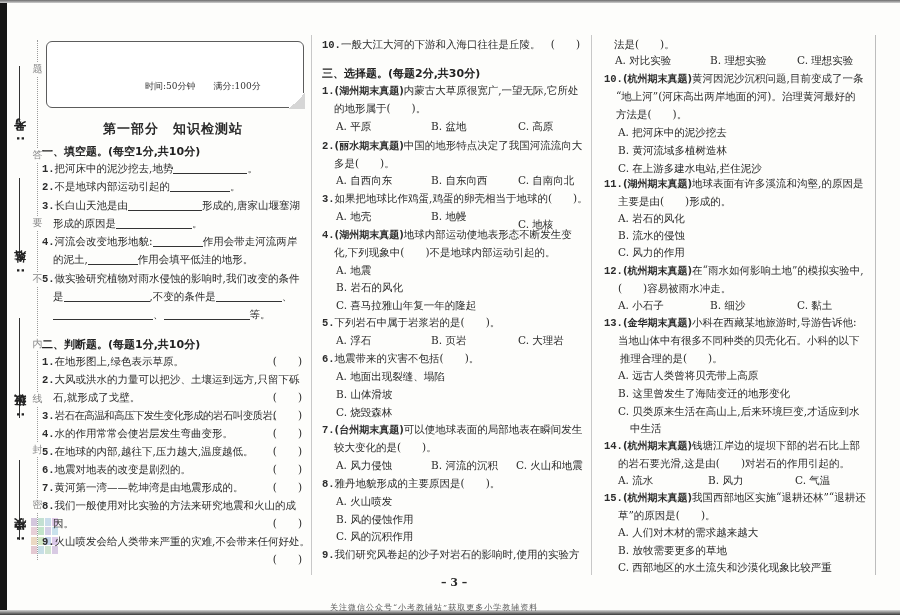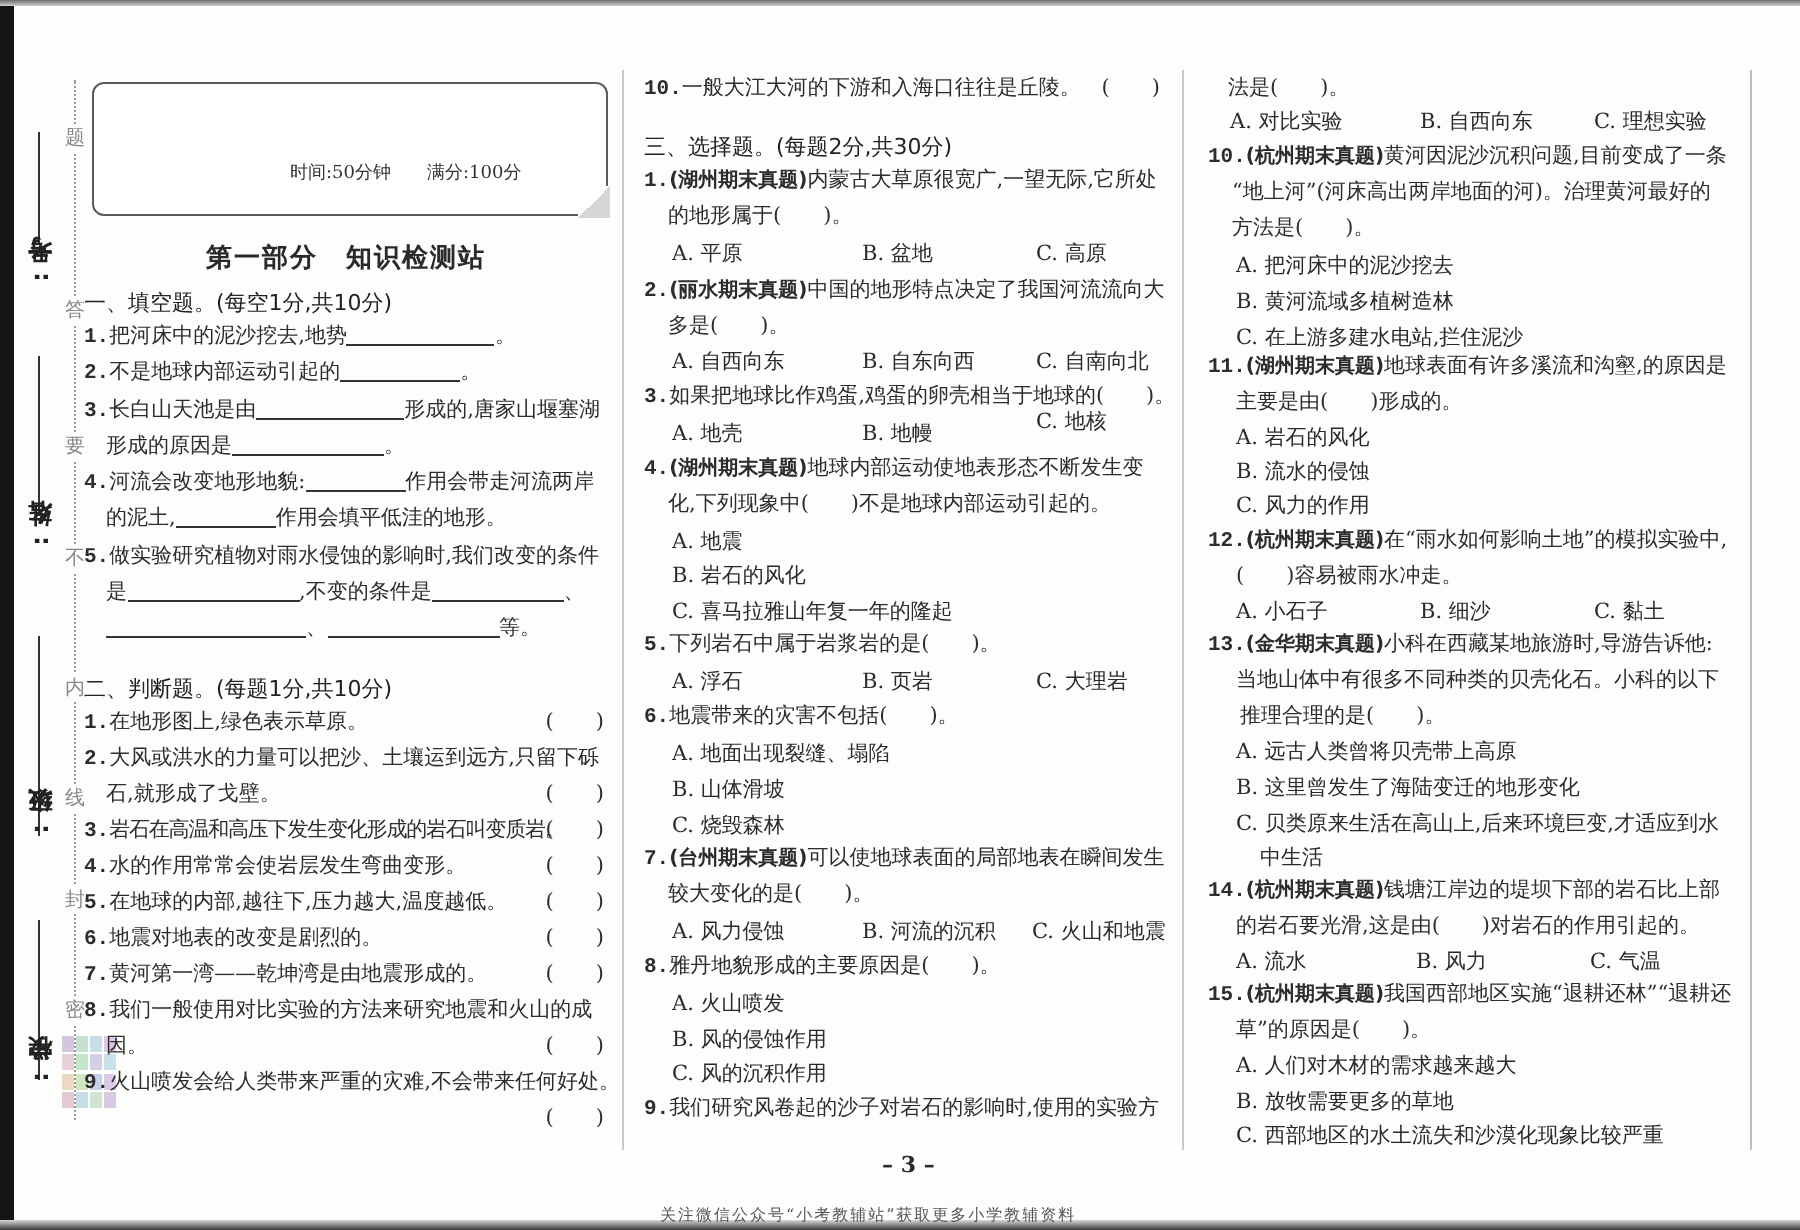--- a/index.html
+++ b/index.html
@@ -34,21 +34,21 @@
   .brand-line { font-family:"DejaVu Sans",sans-serif; font-size:10px; color:#222; margin-top:3px; white-space:nowrap; }
   .brand-line2 { font-size:10px; color:#222; margin-top:3px; white-space:nowrap; }
   .unit-title { position:absolute; left:92px; top:7px; font-size:16px; font-weight:bold; letter-spacing:1px; color:#1c1c1c; white-space:nowrap; }
   .meta { position:absolute; left:98px; top:38px; font-size:9px; color:#333; white-space:nowrap; }
   .meta span + span { margin-left:18px; }
   .fold { position:absolute; right:-2px; bottom:-2px; width:16px; height:16px;
     background:linear-gradient(135deg,#fff 50%,#d6d6d6 50%); border-top-left-radius:6px; }
 
   .part-title { position:absolute; left:42px; top:120px; width:262px; text-align:center; font-size:13px; font-weight:bold; letter-spacing:1px; }
 
-  .sec-title { position:absolute; font-family:"DejaVu Sans","Liberation Sans",sans-serif; font-size:11px; font-weight:normal; color:#222; white-space:nowrap; }
+  .sec-title { position:absolute; font-family:"DejaVu Sans","Liberation Sans",sans-serif; font-size:11px; font-weight:bold; color:#222; white-space:nowrap; }
 
   .line { position:absolute; font-size:10.5px; line-height:17px; white-space:nowrap; color:#2c2c2c; }
   .line .num { font-weight:bold; font-family:Liberation Mono, monospace; }
   .line .src { font-weight:bold; font-family:"DejaVu Sans",sans-serif; font-size:10px; }
   .blank { display:inline-block; border-bottom:1px solid #333; height:12px; vertical-align:-2px; }
   .paren { position:absolute; right:0; }
   .opt { position:absolute; font-size:10.5px; white-space:nowrap; }
 
   .page-no { position:absolute; left:441px; top:576px; font-size:11px; font-weight:bold; }
   .footer-note { position:absolute; left:330px; top:602px; font-size:8px; color:#555; letter-spacing:1px; white-space:nowrap; }
@@ -171,21 +171,21 @@
 
 <div class="line" style="left:322px;top:137px"><span class="num">2.</span><span class="src">(丽水期末真题)</span><span>中国的地形特点决定了我国河流流向大</span></div>
 <div class="line" style="left:334px;top:155px"><span>多是(　　)。</span></div>
 <div class="opt" style="left:336px;top:174px">A. 自西向东</div>
 <div class="opt" style="left:431px;top:174px">B. 自东向西</div>
 <div class="opt" style="left:518px;top:174px">C. 自南向北</div>
 
 <div class="line" style="left:322px;top:190px"><span class="num">3.</span><span>如果把地球比作鸡蛋,鸡蛋的卵壳相当于地球的(　　)。</span></div>
 <div class="opt" style="left:336px;top:210px">A. 地壳</div>
 <div class="opt" style="left:431px;top:210px">B. 地幔</div>
-<div class="opt" style="left:518px;top:204px">C. 地核</div>
+<div class="opt" style="left:518px;top:218px">C. 地核</div>
 
 <div class="line" style="left:322px;top:226px"><span class="num">4.</span><span class="src">(湖州期末真题)</span><span>地球内部运动使地表形态不断发生变</span></div>
 <div class="line" style="left:334px;top:244px"><span>化,下列现象中(　　)不是地球内部运动引起的。</span></div>
 <div class="opt" style="left:336px;top:264px">A. 地震</div>
 <div class="opt" style="left:336px;top:281px">B. 岩石的风化</div>
 <div class="opt" style="left:336px;top:299px">C. 喜马拉雅山年复一年的隆起</div>
 
 <div class="line" style="left:322px;top:314px"><span class="num">5.</span><span>下列岩石中属于岩浆岩的是(　　)。</span></div>
 <div class="opt" style="left:336px;top:334px">A. 浮石</div>
 <div class="opt" style="left:431px;top:334px">B. 页岩</div>
@@ -204,21 +204,21 @@
 
 <div class="line" style="left:322px;top:475px"><span class="num">8.</span><span>雅丹地貌形成的主要原因是(　　)。</span></div>
 <div class="opt" style="left:336px;top:495px">A. 火山喷发</div>
 <div class="opt" style="left:336px;top:513px">B. 风的侵蚀作用</div>
 <div class="opt" style="left:336px;top:530px">C. 风的沉积作用</div>
 
 <div class="line" style="left:322px;top:546px"><span class="num">9.</span><span>我们研究风卷起的沙子对岩石的影响时,使用的实验方</span></div>
 
 <div class="line" style="left:614px;top:36px"><span>法是(　　)。</span></div>
 <div class="opt" style="left:615px;top:54px">A. 对比实验</div>
-<div class="opt" style="left:710px;top:54px">B. 自西向东</div>
+<div class="opt" style="left:710px;top:54px">B. 理想实验</div>
 <div class="opt" style="left:797px;top:54px">C. 理想实验</div>
 
 <div class="line" style="left:604px;top:70px"><span class="num">10.</span><span class="src">(杭州期末真题)</span><span>黄河因泥沙沉积问题,目前变成了一条</span></div>
 <div class="line" style="left:616px;top:88px"><span>“地上河”(河床高出两岸地面的河)。治理黄河最好的</span></div>
 <div class="line" style="left:616px;top:106px"><span>方法是(　　)。</span></div>
 <div class="opt" style="left:618px;top:126px">A. 把河床中的泥沙挖去</div>
 <div class="opt" style="left:618px;top:144px">B. 黄河流域多植树造林</div>
 <div class="opt" style="left:618px;top:162px">C. 在上游多建水电站,拦住泥沙</div>
 
 <div class="line" style="left:604px;top:175px"><span class="num">11.</span><span class="src">(湖州期末真题)</span><span>地球表面有许多溪流和沟壑,的原因是</span></div>

